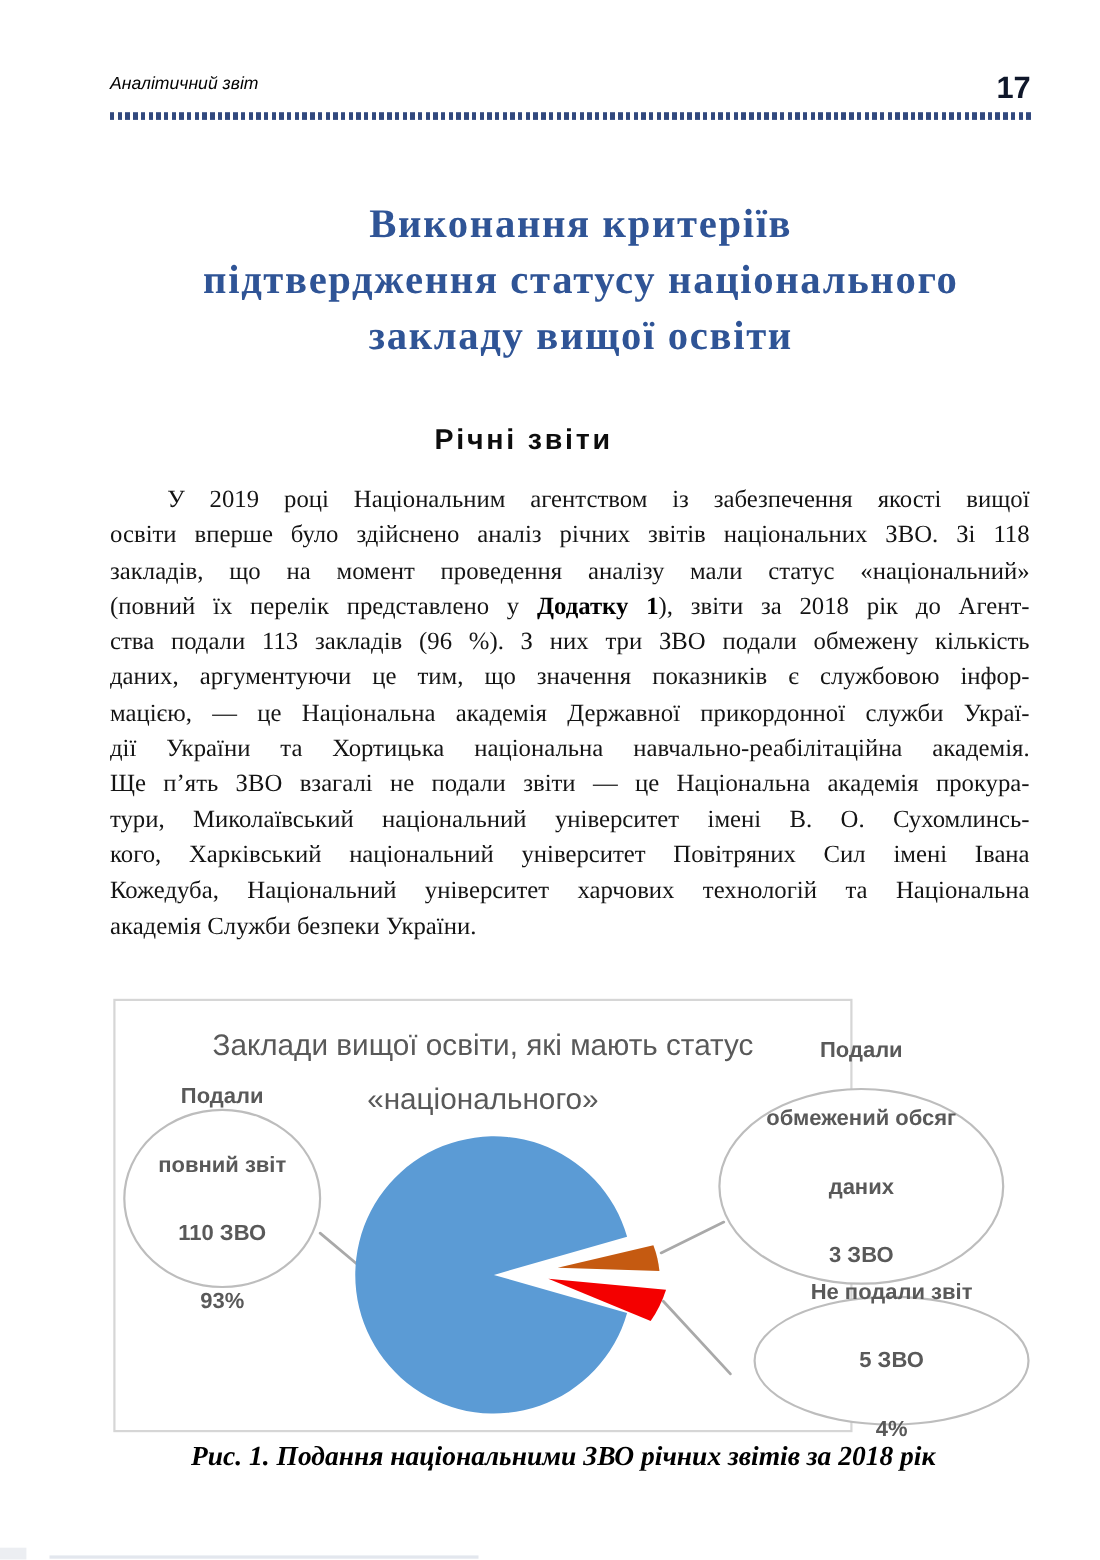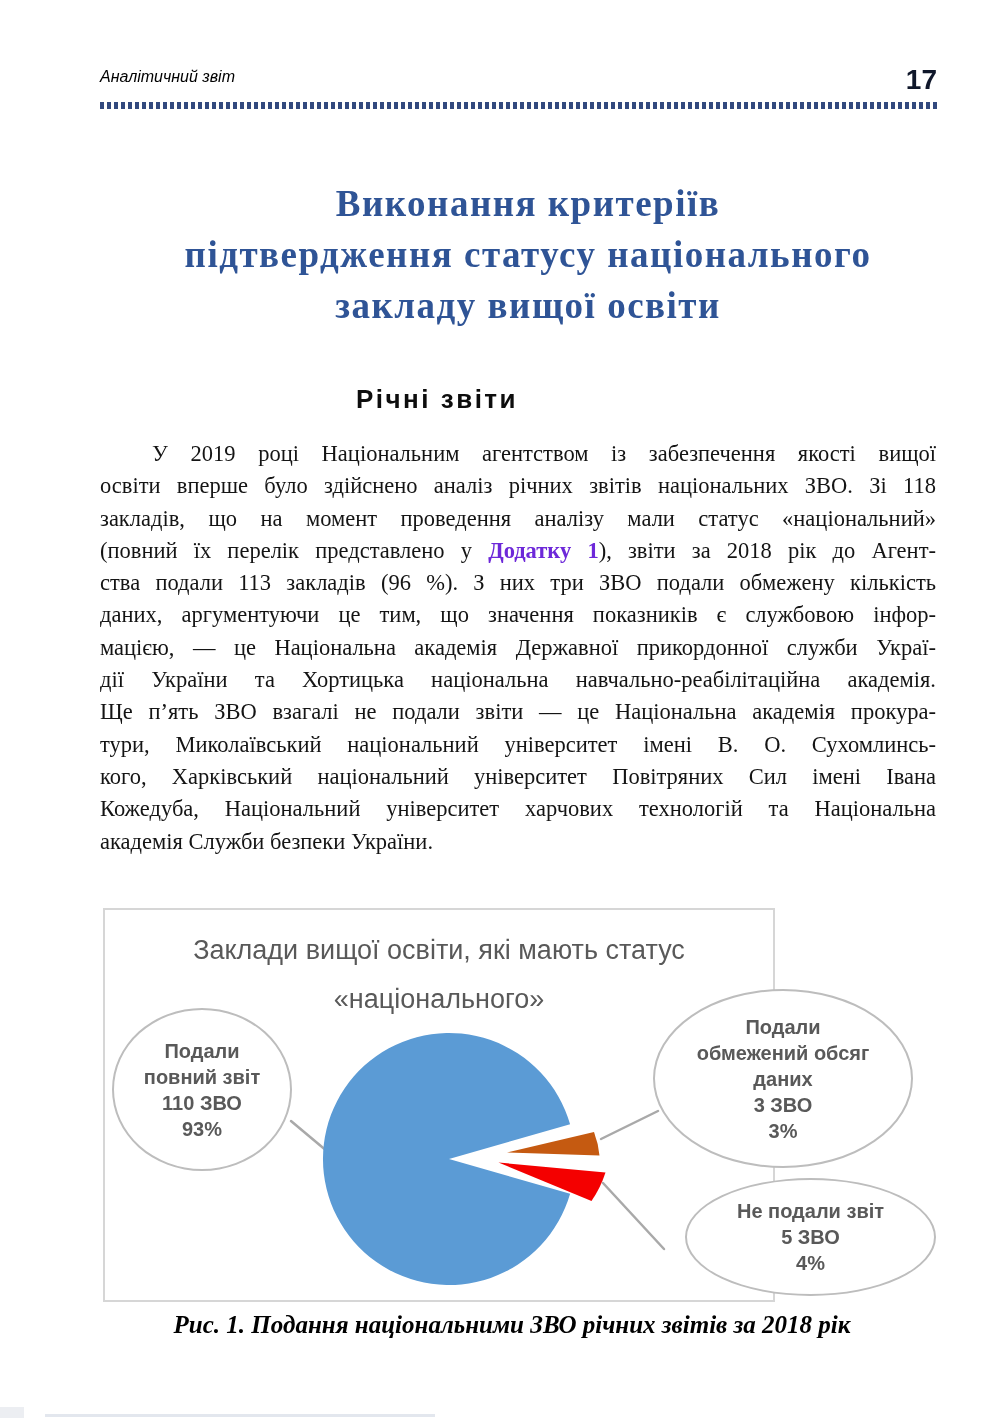--- a/index.html
+++ b/index.html
@@ -12,38 +12,38 @@
             font-family:"Liberation Sans",sans-serif;font-weight:bold;font-size:28px;color:#0f172a;}
   .hdr-dots{position:absolute;left:100px;top:102px;width:838px;height:7px;
             background:repeating-linear-gradient(90deg,#32497e 0 4px,transparent 4px 7px);}
   
   .main-title{position:absolute;left:0;top:178px;width:1000px;margin:0;text-align:center;
               font-family:"Liberation Serif",serif;font-weight:bold;font-size:37px;
               line-height:51px;letter-spacing:1.5px;color:#2f5496;padding-left:28px;}
   
   .sec{position:absolute;left:0;top:384px;width:874px;margin:0;text-align:center;
        font-family:"Liberation Sans",sans-serif;font-weight:bold;font-size:26px;
-       letter-spacing:2.5px;color:#0d0d0d;}
+       letter-spacing:2.5px;color:#0d0d0d;padding-left:39px;}
   
   .para{position:absolute;left:100px;top:438px;width:836px;font-size:22.5px;color:#141414;}
   .pl{line-height:32.3px;text-align:justify;text-align-last:justify;}
   .pl.first{text-indent:52px;}
   .pl.last{text-align-last:left;}
-  .doclink{color:#6d28d9;font-weight:bold;text-decoration:none;cursor:pointer;}
+  .doclink{color:#000000;font-weight:bold;text-decoration:none;cursor:pointer;}
   
   .figure{position:absolute;left:103px;top:908px;width:672px;height:394px;margin:0;
           border:2px solid #d6d6d6;box-sizing:border-box;background:#fff;
           font-family:"Liberation Sans",sans-serif;}
   .fig-svg{position:absolute;left:0;top:0;width:807px;height:390px;}
   .fig-title{position:absolute;left:0;top:16px;width:100%;text-align:center;
              font-size:27px;line-height:49px;color:#595959;}
   .callout{position:absolute;border:2px solid #bdbdbd;border-radius:50%;background:#fff;
            display:flex;flex-direction:column;align-items:center;justify-content:center;
            text-align:right;font-weight:bold;font-size:20px;line-height:26px;color:#595959;
-           box-sizing:border-box;}
+           box-sizing:border-box;gap:36px;}
   .co-left{left:7px;top:98px;width:180px;height:163px;}
   .co-tr{left:548px;top:79px;width:260px;height:179px;}
   .co-br{left:580px;top:268px;width:251px;height:118px;}
   
   .caption{position:absolute;left:0;top:1311px;width:1000px;text-align:center;
            font-family:"Liberation Serif",serif;font-weight:bold;font-style:italic;
            font-size:25px;color:#000;padding-left:12px;}
   
   .bottom-rule{position:absolute;left:45px;top:1414px;width:390px;height:3px;
                background:#ccd3e0;opacity:.55;}

